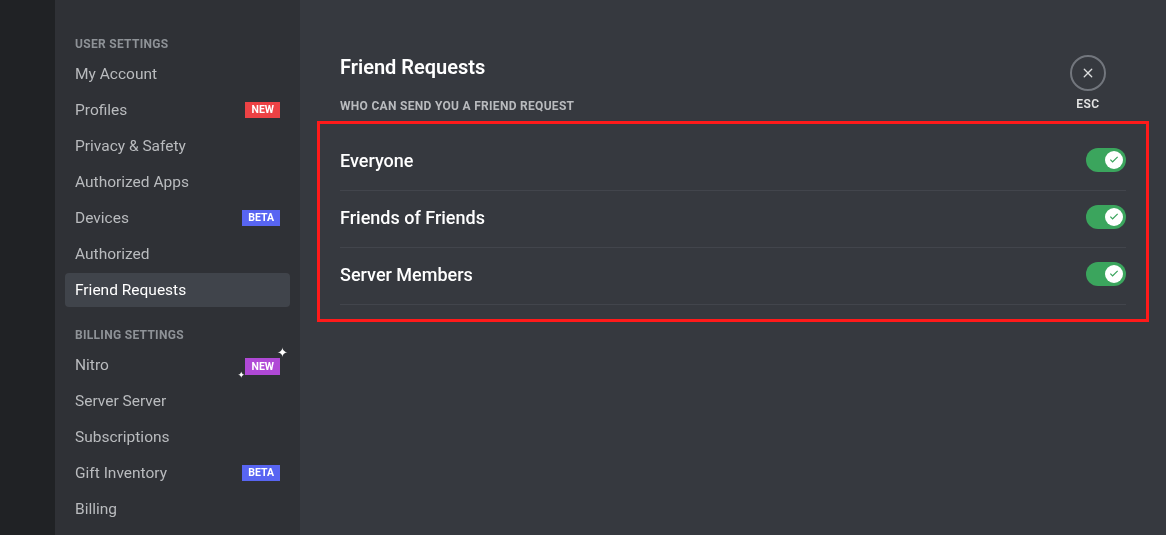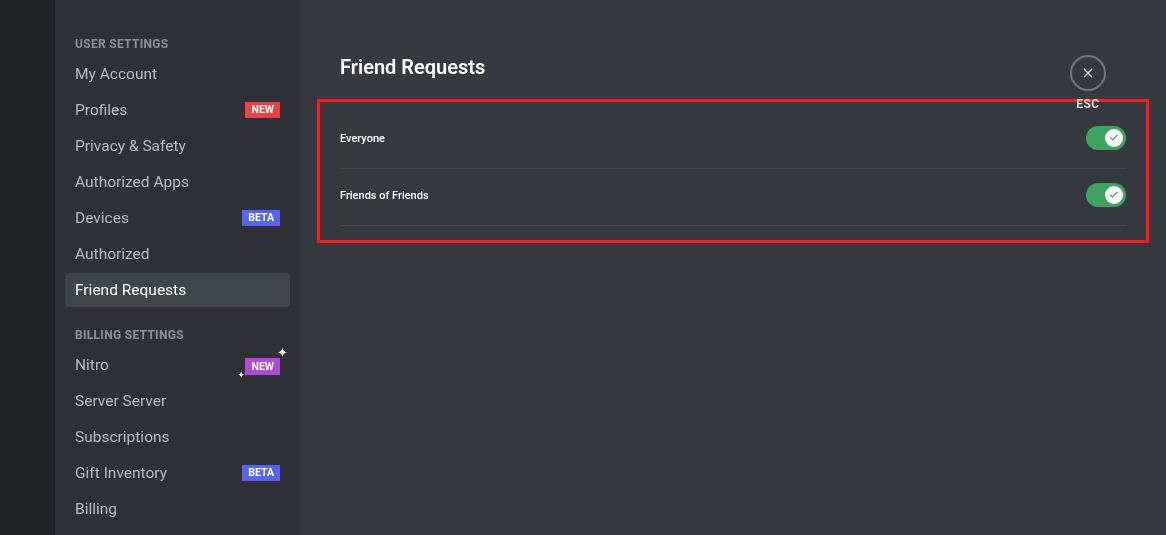--- a/index.html
+++ b/index.html
@@ -114,21 +114,21 @@
       justify-content: space-between;
       padding: 14px 0 18px 0;
       border-bottom: 1px solid rgba(79,84,92,0.48);
     }
     .toggle-row:last-child {
       border-bottom: 1px solid rgba(79,84,92,0.48);
       margin-bottom: 14px;
     }
     .toggle-label {
       color: #ffffff;
-      font-size: 11px;
+      font-size: 18px;
       font-weight: 500;
     }
     .toggle {
       width: 40px;
       height: 24px;
       background: #3ba55d;
       border-radius: 14px;
       position: relative;
       cursor: pointer;
     }
@@ -243,20 +243,21 @@
   <div class="close-area">
     <div class="close-btn">
       <svg viewBox="0 0 24 24">
         <path fill="currentColor" d="M18.3 5.71a1 1 0 0 0-1.41 0L12 10.59 7.11 5.7A1 1 0 0 0 5.7 7.11L10.59 12 5.7 16.89a1 1 0 1 0 1.41 1.41L12 13.41l4.89 4.89a1 1 0 0 0 1.41-1.41L13.41 12l4.89-4.89a1 1 0 0 0 0-1.4z"></path>
       </svg>
     </div>
     <div class="close-label">ESC</div>
   </div>
 
   <div class="page-title">Friend Requests</div>
+  <div class="section-header">WHO CAN SEND YOU A FRIEND REQUEST</div>
 
   <div class="highlight-box">
 
     <div class="toggle-row">
       <span class="toggle-label">Everyone</span>
       <div class="toggle">
         <div class="toggle-knob">
           <svg viewBox="0 0 20 20">
             <path fill="#3ba55d" d="M7.629 14.566L3.2 10.137l1.414-1.414 3.015 3.015 7.757-7.758 1.414 1.415z"></path>
           </svg>
@@ -268,15 +269,25 @@
       <span class="toggle-label">Friends of Friends</span>
       <div class="toggle">
         <div class="toggle-knob">
           <svg viewBox="0 0 20 20">
             <path fill="#3ba55d" d="M7.629 14.566L3.2 10.137l1.414-1.414 3.015 3.015 7.757-7.758 1.414 1.415z"></path>
           </svg>
         </div>
       </div>
     </div>
 
+    <div class="toggle-row">
+      <span class="toggle-label">Server Members</span>
+      <div class="toggle">
+        <div class="toggle-knob">
+          <svg viewBox="0 0 20 20">
+            <path fill="#3ba55d" d="M7.629 14.566L3.2 10.137l1.414-1.414 3.015 3.015 7.757-7.758 1.414 1.415z"></path>
+          </svg>
+        </div>
+      </div>
+    </div>
 
   </div>
 </div>
 
 </body></html>

